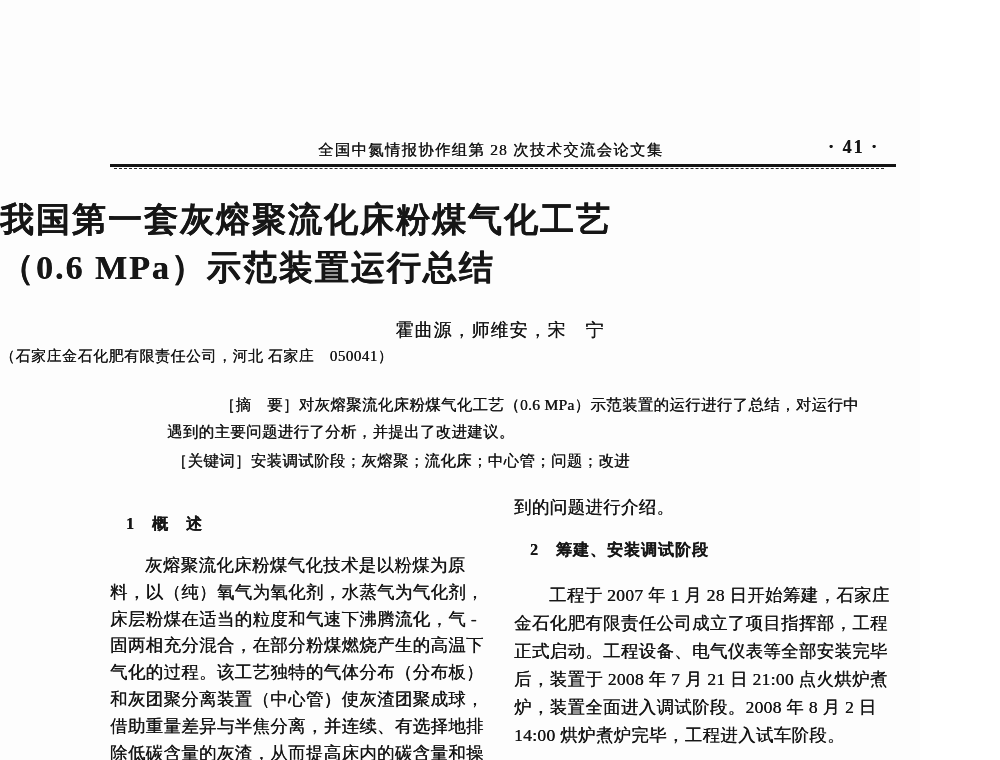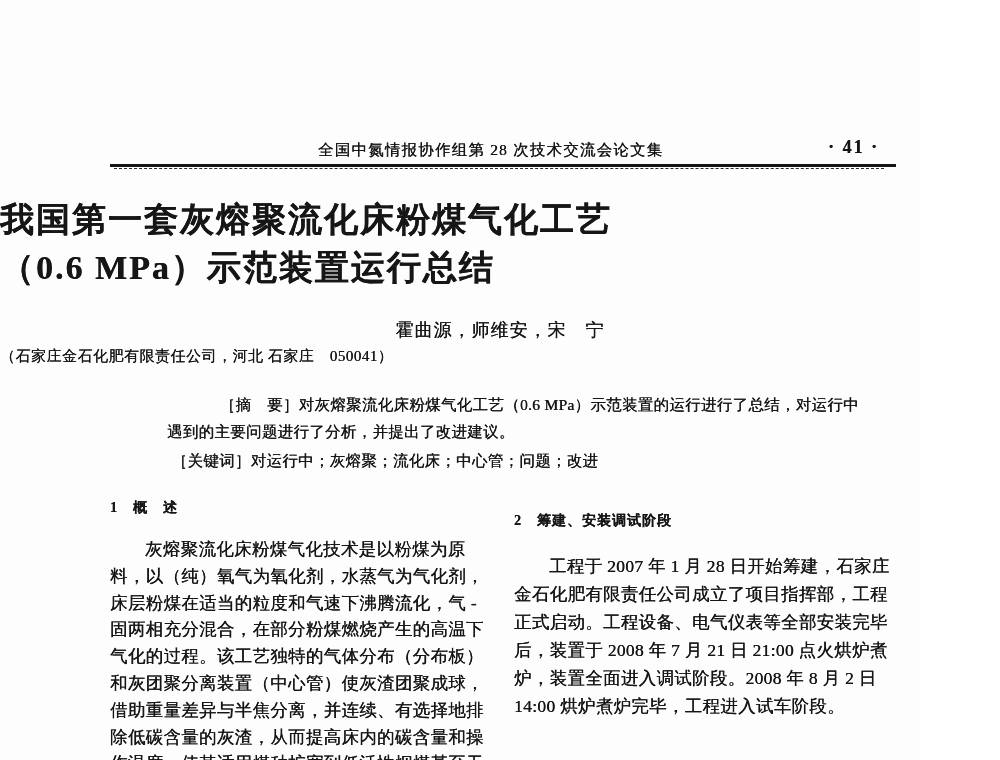--- a/index.html
+++ b/index.html
@@ -87,22 +87,22 @@
   }
   .abstract { top: 391px; margin-left: 48px; }
   .keywords { top: 447px; }
   .col {
     position: absolute;
     width: 390px;
   }
   .col-left  { left: 110px; top: 496px; }
   .col-right { left: 514px; top: 490px; }
   .heading {
-    margin: 0;
-    font-size: 14px;
+    margin: 16px;
+    font-size: 16px;
     font-weight: bold;
     line-height: 24px;
     letter-spacing: 1px;
     white-space: pre;
   }
   .body {
     margin: 0;
     font-size: 17.5px;
     letter-spacing: 0.3px;
     white-space: pre-line;
@@ -138,36 +138,37 @@
 
   <h1 class="title2">（0.6 MPa）示范装置运行总结</h1>
 
   <div class="authors">霍曲源，师维安，宋　宁</div>
 
   <div class="affiliation">（石家庄金石化肥有限责任公司，河北 石家庄　050041）</div>
 
   <p class="abstract">［摘　要］对灰熔聚流化床粉煤气化工艺（0.6 MPa）示范装置的运行进行了总结，对运行中
 遇到的主要问题进行了分析，并提出了改进建议。</p>
 
-  <p class="keywords">［关键词］对运行中；灰熔聚；流化床；中心管；问题；改进</p>
+  <p class="keywords">［关键词］安装调试阶段；灰熔聚；流化床；中心管；问题；改进</p>
 
   <div class="col col-left">
     <h2 class="heading">1　概　述</h2>
     <p class="body">灰熔聚流化床粉煤气化技术是以粉煤为原
 料，以（纯）氧气为氧化剂，水蒸气为气化剂，
 床层粉煤在适当的粒度和气速下沸腾流化，气 -
 固两相充分混合，在部分粉煤燃烧产生的高温下
 气化的过程。该工艺独特的气体分布（分布板）
 和灰团聚分离装置（中心管）使灰渣团聚成球，
 借助重量差异与半焦分离，并连续、有选择地排
 除低碳含量的灰渣，从而提高床内的碳含量和操
 作温度，使其适用煤种扩宽到低活性烟煤甚至无</p>
   </div>
 
   <div class="col col-right">
+    <p class="body carry">到的问题进行介绍。</p>
     <h2 class="heading">2　筹建、安装调试阶段</h2>
     <p class="body main">工程于 2007 年 1 月 28 日开始筹建，石家庄
 金石化肥有限责任公司成立了项目指挥部，工程
 正式启动。工程设备、电气仪表等全部安装完毕
 后，装置于 2008 年 7 月 21 日 21:00 点火烘炉煮
 炉，装置全面进入调试阶段。2008 年 8 月 2 日
 14:00 烘炉煮炉完毕，工程进入试车阶段。</p>
   </div>
 
 </div>

